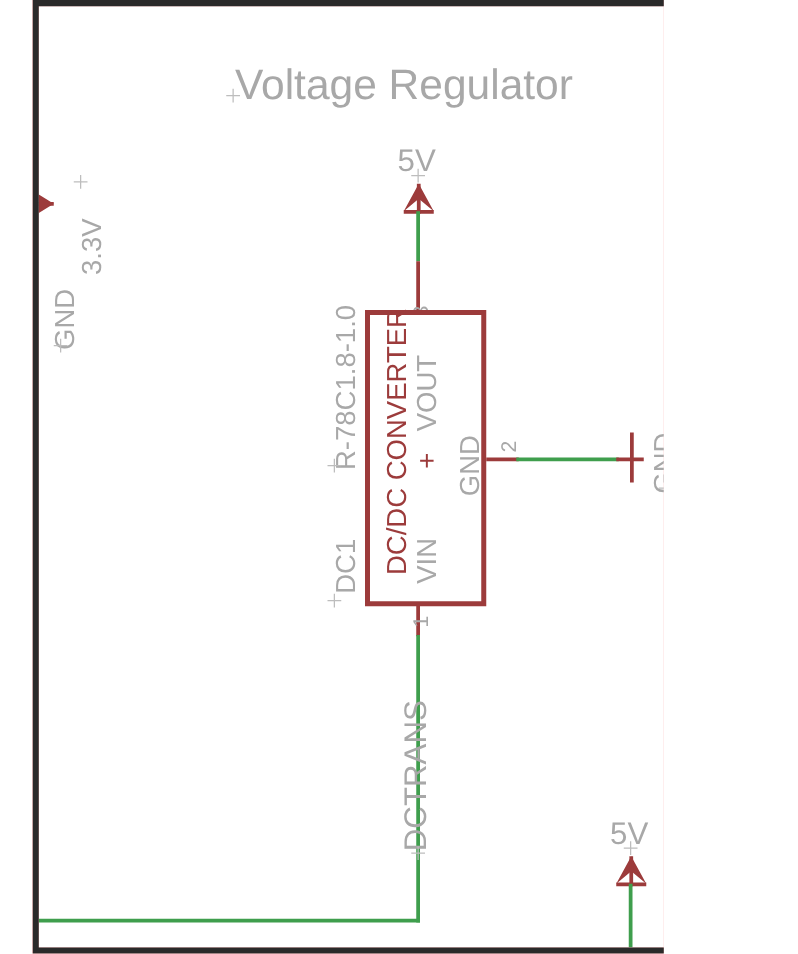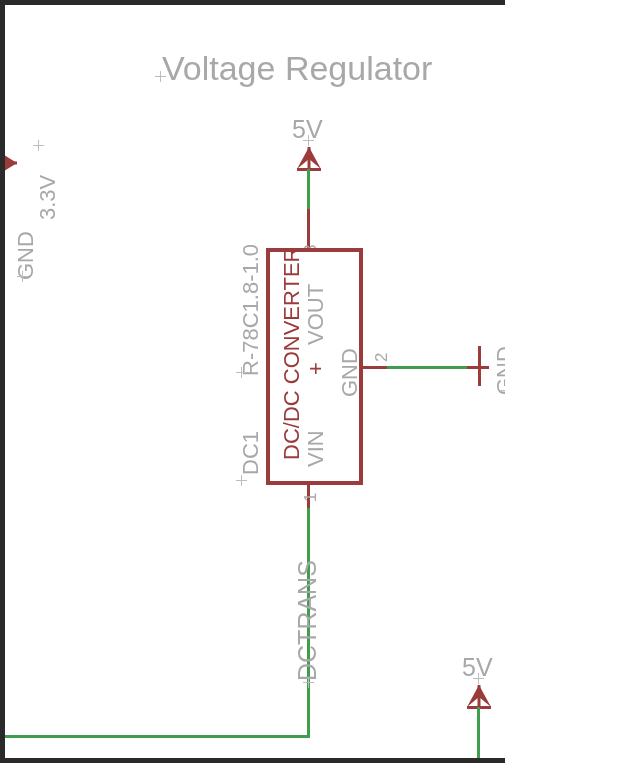--- a/index.html
+++ b/index.html
@@ -7,20 +7,21 @@
     padding: 0;
     background: #ffffff;
   }
   #canvas {
     position: relative;
     width: 505px;
     height: 763px;
     background: #fca5a5;
     overflow: hidden;
     font-family: "Liberation Sans", sans-serif;
+    margin-left: 26px;
   }
   
   #frame {
     position: absolute;
     left: 0; top: 0;
     width: 638px; height: 763px;
     box-sizing: border-box;
     border: 5px solid #2a2a2a;
     pointer-events: none;
   }

